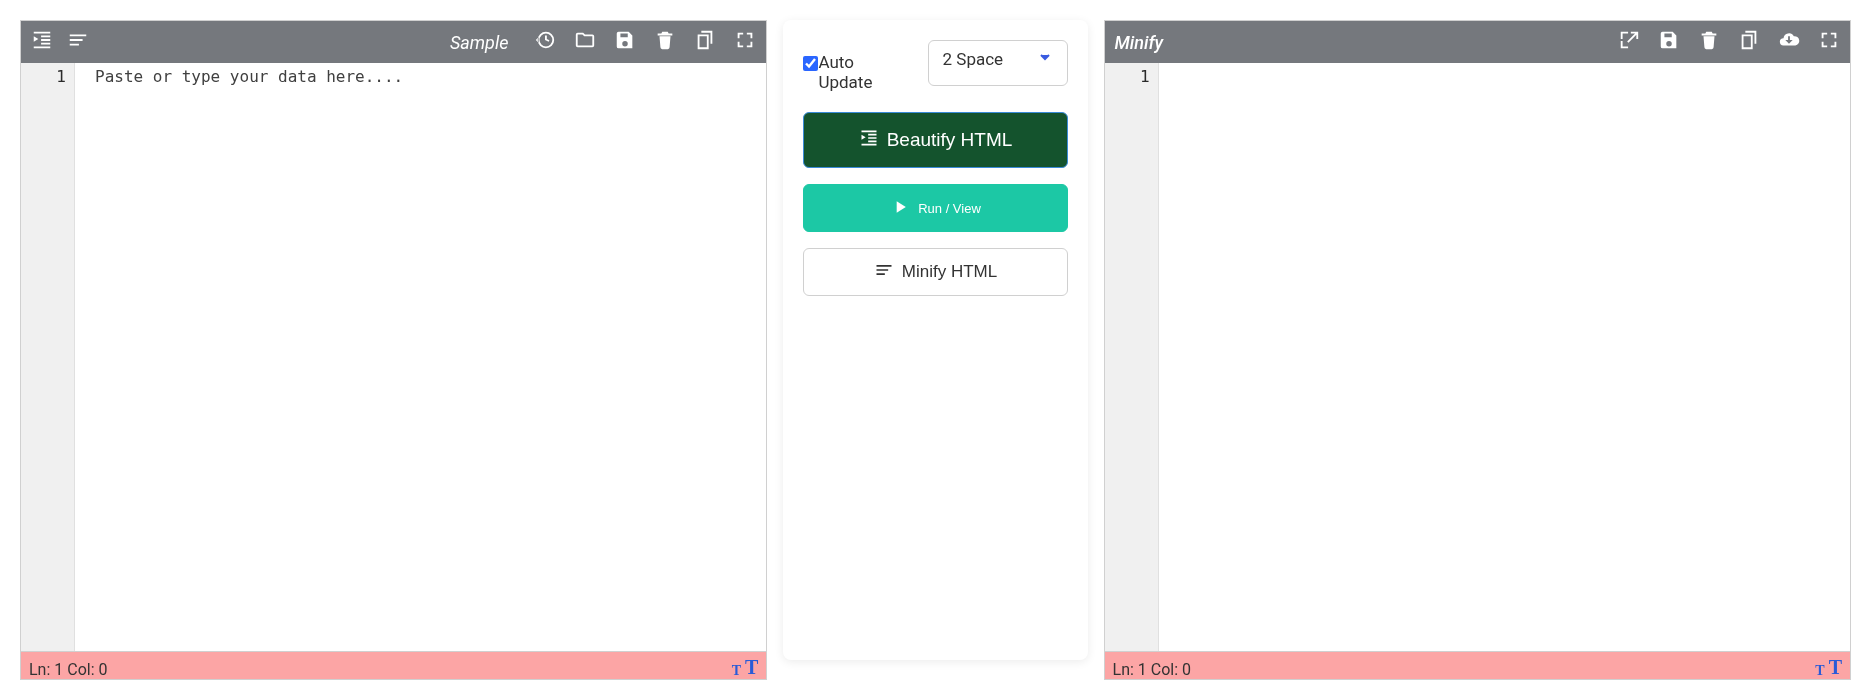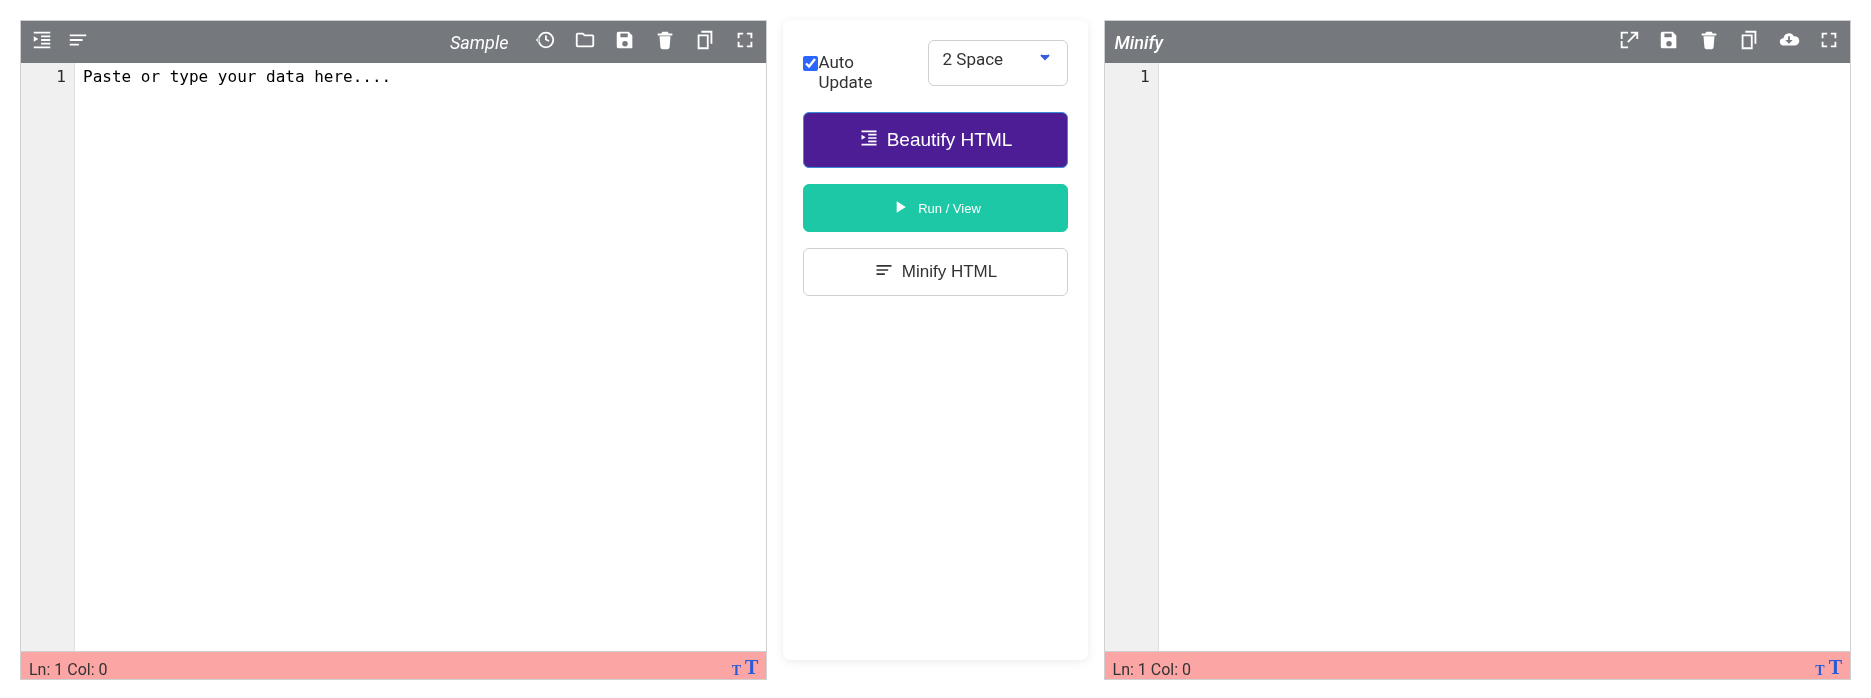--- a/index.html
+++ b/index.html
@@ -58,24 +58,24 @@
   background: #f0f0f0;
   border-right: 1px solid #e0e0e0;
   text-align: right;
   padding: 4px 8px 0 0;
   font-size: 16px;
   color: #2a2a2a;
   font-family: Consolas, monospace;
 }
 .editor-body {
   flex: 1;
-  padding: 4px 8px;
+  padding: 4px 20px;
   font-family: Consolas, monospace;
   font-size: 16px;
-  color: #000000;
+  color: #404040;
 }
 .footer {
   height: 28px;
   border-top: 1px solid #d0d0d0;
   display: flex;
   align-items: flex-end;
   padding: 0 8px;
   font-size: 16px;
   color: #333;
   background: #fca5a5;
@@ -102,21 +102,21 @@
   border-radius: 6px;
   background: #fff;
   height: 48px;
   font-size: 17px;
   color: #333;
   cursor: pointer;
   width: 100%;
 }
 .btn svg { width: 20px; height: 20px; fill: #333; }
 .btn.half { flex: 1; }
-.btn.primary { background: #4c1d95; color: #fff; border-color: #3a8bd8; font-size: 19px; height: 56px; }
+.btn.primary { background: #14532d; color: #fff; border-color: #3a8bd8; font-size: 19px; height: 56px; }
 .btn.primary svg { fill: #fff; }
 .btn.green { background: #1cc8a5; color: #fff; border-color: #1cc8a5; font-size: 13px; height: 48px; }
 .btn.green svg { fill: #fff; }
 .checkbox-row {
   display: flex;
   align-items: flex-start;
   gap: 16px;
   margin-bottom: 20px;
 }
 .checkbox-block { display: flex; align-items: flex-start; gap: 0; font-size: 17px; color: #333; padding-top: 12px;}

